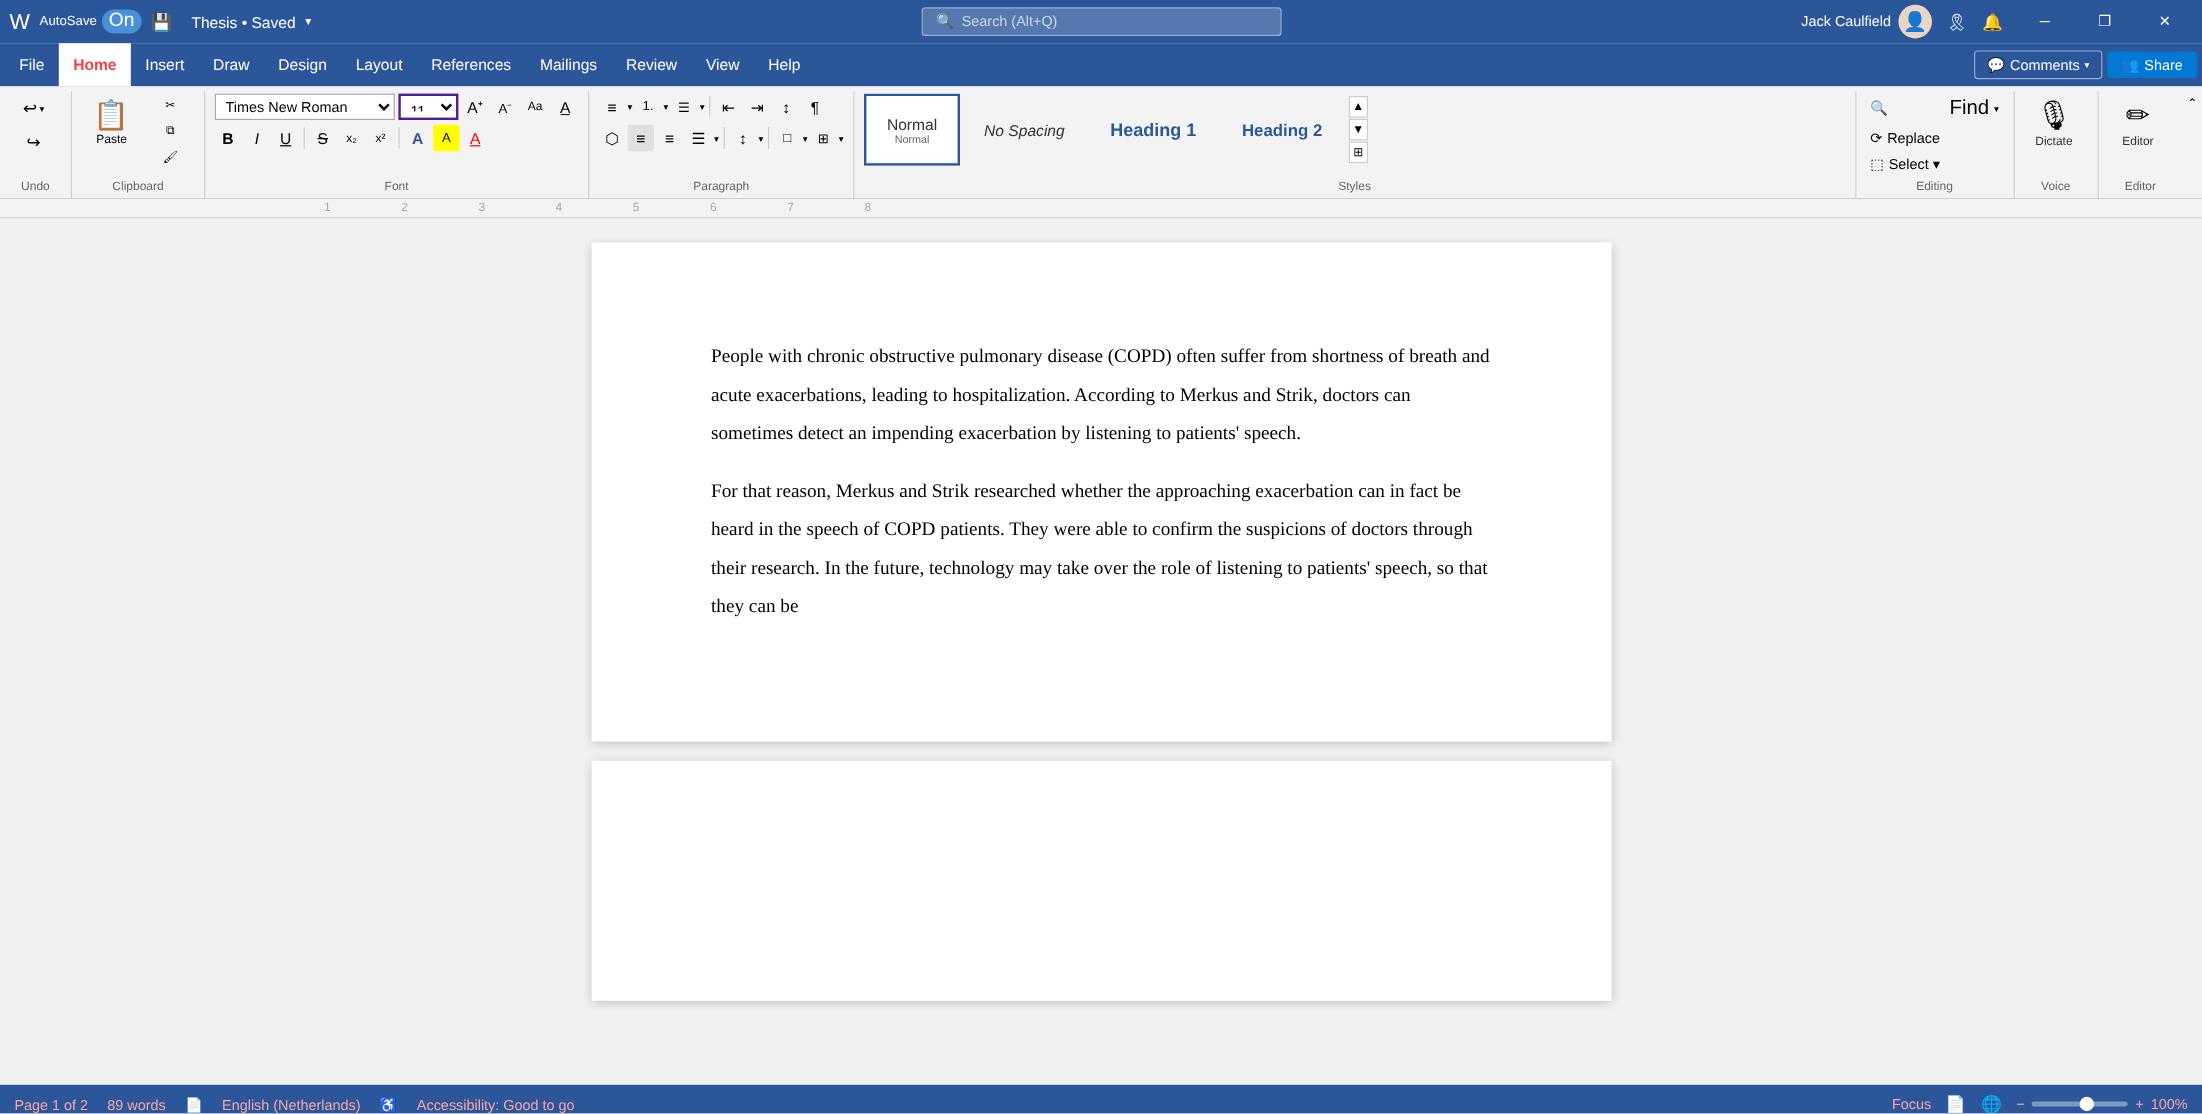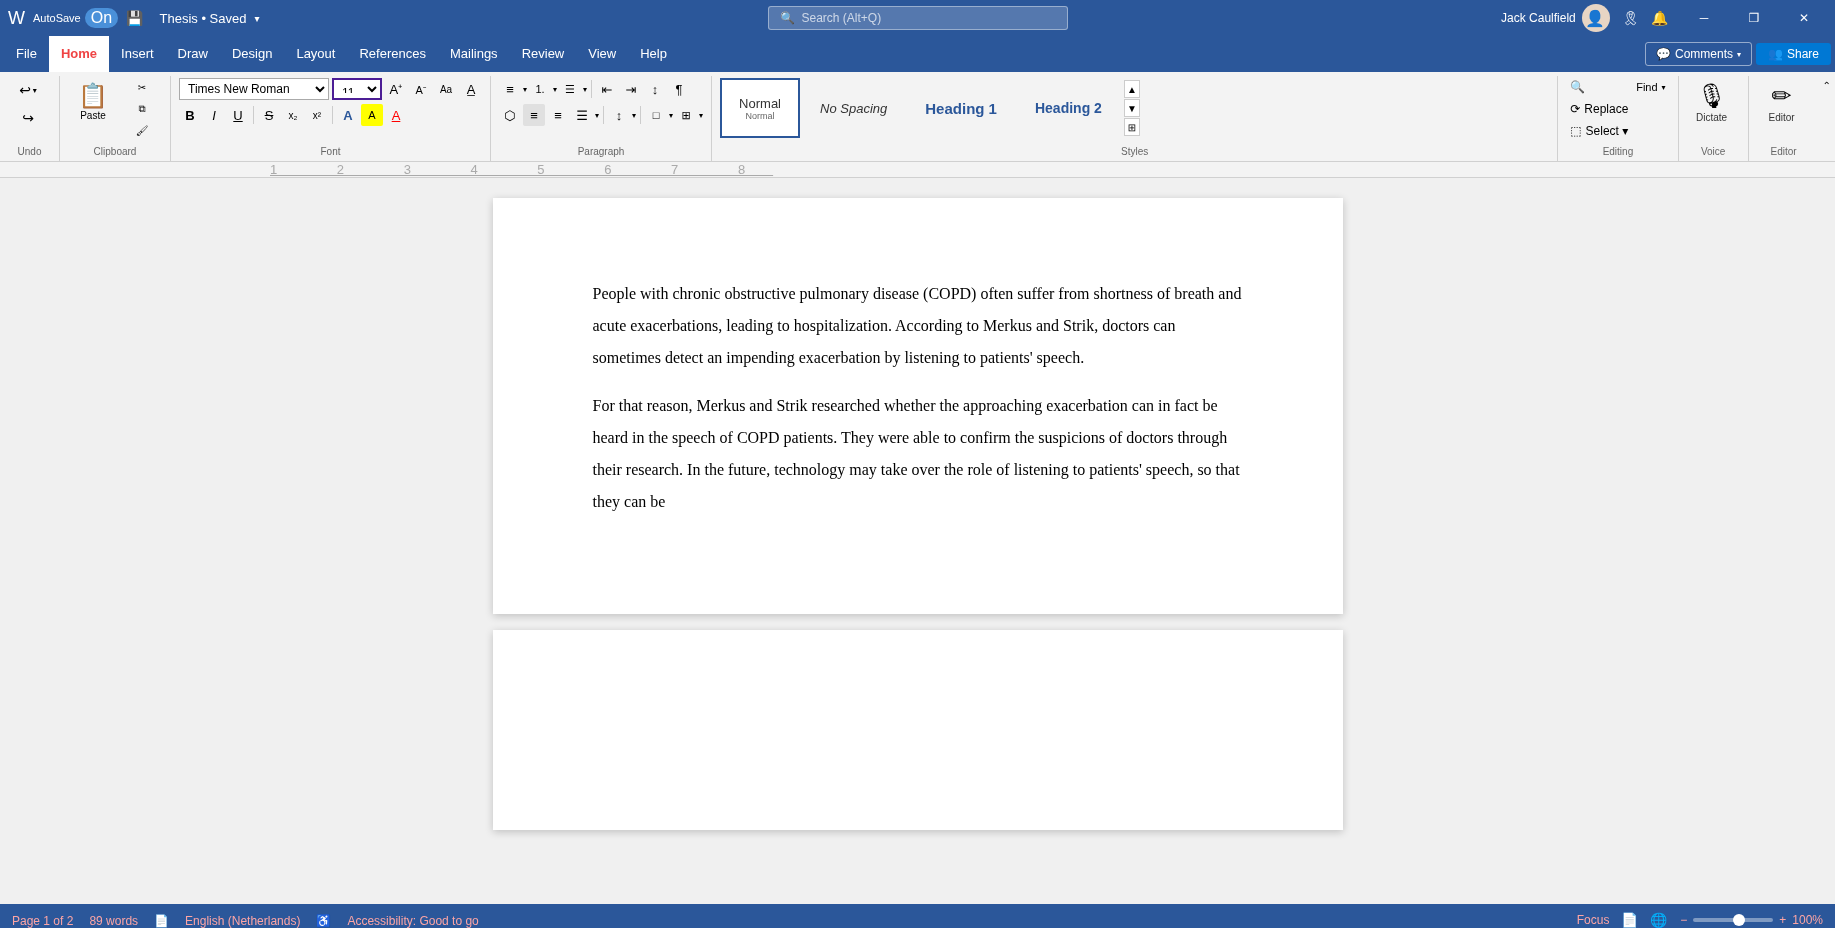--- a/index.html
+++ b/index.html
@@ -411,21 +411,21 @@
         <div class="scroll-expand">⊞</div>
       </div>
     </div>
     <div class="ribbon-group-label">Styles</div>
   </div>
 
   <div class="ribbon-group" style="min-width:100px;">
     <div class="ribbon-group-content" style="flex-direction:column; gap:4px;">
       <div class="editing-btn">
         <span>🔍</span>
-        <span style="font-size:11px;padding-left:47px;">Find</span>
+        <span style="font-size:17px;padding-left:47px;">Find</span>
         <span style="font-size:8px;">▾</span>
       </div>
       <div class="editing-btn">
         <span>⟳</span>
         <span style="font-size:12px;">Replace</span>
       </div>
       <div class="editing-btn">
         <span>⬚</span>
         <span style="font-size:12px;">Select ▾</span>
       </div>
@@ -452,21 +452,21 @@
     </div>
     <div class="ribbon-group-label">Editor</div>
   </div>
 
   <div class="ribbon-collapse">
     <span>⌃</span>
   </div>
 </div>
 
 <div class="ruler">
-  <span style="letter-spacing:28px; color:#aaa; font-size:13px;text-decoration:underline;">1 2 3 4 5 6 7 8</span>
+  <span style="letter-spacing:28px; color:#aaa; font-size:10px;">1 2 3 4 5 6 7 8</span>
 </div>
 
 <div class="doc-area">
 
   <div class="page">
     <div class="page-content">
       <p>People with chronic obstructive pulmonary disease (COPD) often suffer from shortness of breath and acute exacerbations, leading to hospitalization. According to Merkus and Strik, doctors can sometimes detect an impending exacerbation by listening to patients' speech.</p>
       <p>For that reason, Merkus and Strik researched whether the approaching exacerbation can in fact be heard in the speech of COPD patients. They were able to confirm the suspicions of doctors through their research. In the future, technology may take over the role of listening to patients' speech, so that they can be</p>
     </div>
   </div>

